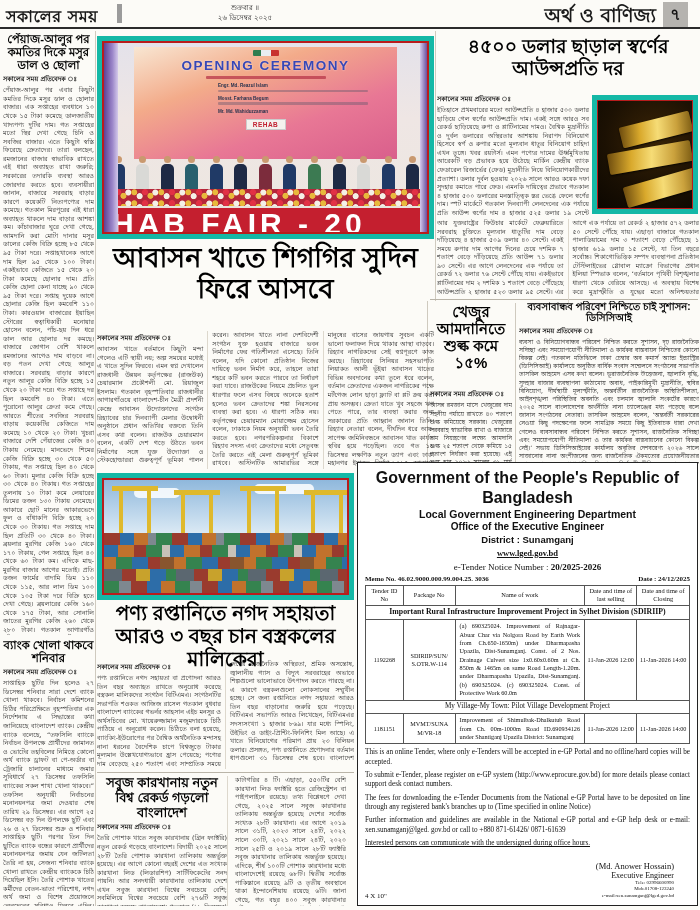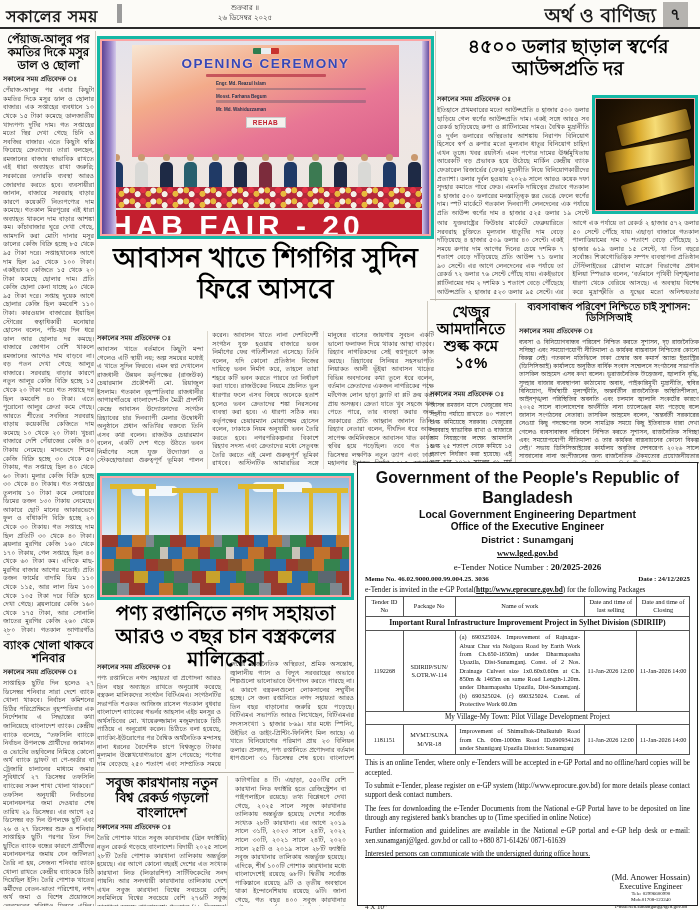--- a/index.html
+++ b/index.html
@@ -4,21 +4,21 @@
 <style>
   *{margin:0;padding:0;box-sizing:border-box}
   html,body{background:#e8e6e1}
   #page{position:relative;width:700px;height:910px;margin:0 auto;background:#fcfbf7;
         font-family:"DejaVu Sans",sans-serif;color:#1a1a1a;overflow:hidden}
   .vrule{position:absolute;width:1px;background:#cfcabf}
   .hrule{position:absolute;height:1px;background:#b9b4a8}
   .headline{font-weight:bold;text-align:center;color:#000;line-height:1.14;font-family:Liberation Sans, sans-serif}
   .byline{font-size:6.4px;font-weight:bold;color:#111;margin:2px 0 1px}
   .body-text{font-size:6.3px;line-height:1.36;text-align:justify;color:#222}
-  .photo-frame{position:absolute;background:#fca5a5;border:3px solid #14b8a6;padding:2px}
+  .photo-frame{position:absolute;background:#b91c1c;border:5px solid #14b8a6;padding:2px}
 
   
   #hdr{position:absolute;left:0;top:0;width:700px;height:29px;border-bottom:2px solid #2b2b2b;background:#fcfbf7}
   .masthead{position:absolute;left:6px;top:4px;font-size:16px;font-weight:bold;letter-spacing:.5px}
   .masthead-bar{position:absolute;left:117px;top:4px;width:5px;height:19px;background:#9b9b9b}
   .dateline{position:absolute;left:185px;top:4px;width:120px;text-align:center;font-size:7px;line-height:1.4;color:#222}
   .section-title{position:absolute;right:44px;top:1px;font-size:19px;font-weight:bold}
   .pagenum{position:absolute;right:12px;top:2px;width:25px;height:25px;background:#b5b3af;color:#111;
            font-size:16px;font-weight:bold;text-align:center;line-height:25px}
 
@@ -122,21 +122,21 @@
   .t-invite u{font-weight:bold}
   #t-table{width:100%;border-collapse:collapse;font-size:6.2px;line-height:1.35}
   #t-table th,#t-table td{border:1px solid #555;padding:1px 2px;text-align:center;vertical-align:middle}
   #t-table th{font-weight:normal;font-size:6.4px}
   #t-table .sec{font-size:7.8px;font-weight:bold;padding:1.5px}
   #t-table .work{text-align:justify;padding:2px 4px}
   .t-note{font-size:7.2px;text-align:justify;margin-top:4px;line-height:1.3}
   .t-note.u{text-decoration:underline}
   .t-foot{display:flex;justify-content:space-between;align-items:flex-end;margin-top:12px}
   .t-size{font-size:7px}
-  .t-sig{text-align:center;}
+  .t-sig{text-align:right;margin-right:16px}
   .t-sig .n{font-size:8.5px}
   .t-sig .e{font-size:8px}
   .t-sig .s{font-size:5px;line-height:1.35}
 </style>
 </head>
 <body>
 
 <div id="page">
 
   <div id="hdr">
@@ -276,21 +276,20 @@
     <div class="t-gov t-g1">Government of the People's Republic of Bangladesh</div>
     <div class="t-gov t-g2">Local Government Engineering Department</div>
     <div class="t-gov t-g3">Office of the Executive Engineer</div>
     <div class="t-gov t-g4">District : Sunamganj</div>
     <div class="t-web"><span>www.lged.gov.bd</span></div>
     <div class="t-notice"><span>e-Tender Notice Number : </span><b>20/2025-2026</b></div>
     <div class="t-memo">
       <span>Memo No. 46.02.9000.000.99.004.25. 3036</span>
       <span>Date : 24/12/2025</span>
     </div>
-    <div class="t-invite"><span>e-Tender is invited in the e-GP Portal(</span><u>http://www.eprocure.gov.bd</u><span>) for the following  Packages</span></div>
 
     <table id="t-table">
       <colgroup>
           <col style="width:38px">
           <col style="width:52px">
           <col style="width:131px">
           <col style="width:53px">
           <col style="width:53px">
         </colgroup>
       <tbody>

